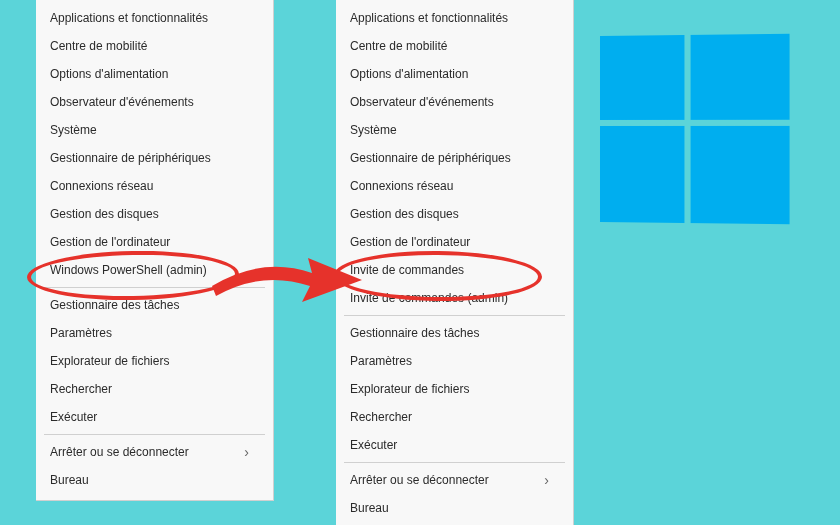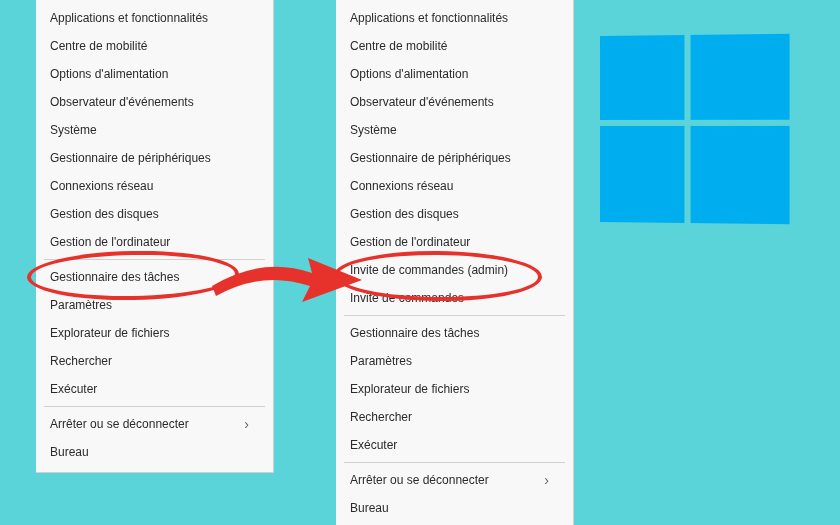--- a/index.html
+++ b/index.html
@@ -81,20 +81,21 @@
 <div class="context-menu menu-left">
   <div class="menu-item">Applications et fonctionnalités</div>
   <div class="menu-item">Centre de mobilité</div>
   <div class="menu-item">Options d'alimentation</div>
   <div class="menu-item">Observateur d'événements</div>
   <div class="menu-item">Système</div>
   <div class="menu-item">Gestionnaire de périphériques</div>
   <div class="menu-item">Connexions réseau</div>
   <div class="menu-item">Gestion des disques</div>
   <div class="menu-item">Gestion de l'ordinateur</div>
+  <div class="menu-item">Windows PowerShell (admin)</div>
   <div class="menu-sep"></div>
   <div class="menu-item">Gestionnaire des tâches</div>
   <div class="menu-item">Paramètres</div>
   <div class="menu-item">Explorateur de fichiers</div>
   <div class="menu-item">Rechercher</div>
   <div class="menu-item">Exécuter</div>
   <div class="menu-sep"></div>
   <div class="menu-item chev">Arrêter ou se déconnecter</div>
   <div class="menu-item">Bureau</div>
 </div>
@@ -102,22 +103,22 @@
 <div class="context-menu menu-right">
   <div class="menu-item">Applications et fonctionnalités</div>
   <div class="menu-item">Centre de mobilité</div>
   <div class="menu-item">Options d'alimentation</div>
   <div class="menu-item">Observateur d'événements</div>
   <div class="menu-item">Système</div>
   <div class="menu-item">Gestionnaire de périphériques</div>
   <div class="menu-item">Connexions réseau</div>
   <div class="menu-item">Gestion des disques</div>
   <div class="menu-item">Gestion de l'ordinateur</div>
+  <div class="menu-item">Invite de commandes</div>
   <div class="menu-item">Invite de commandes (admin)</div>
-  <div class="menu-item">Invite de commandes</div>
   <div class="menu-sep"></div>
   <div class="menu-item">Gestionnaire des tâches</div>
   <div class="menu-item">Paramètres</div>
   <div class="menu-item">Explorateur de fichiers</div>
   <div class="menu-item">Rechercher</div>
   <div class="menu-item">Exécuter</div>
   <div class="menu-sep"></div>
   <div class="menu-item chev">Arrêter ou se déconnecter</div>
   <div class="menu-item">Bureau</div>
 </div>

